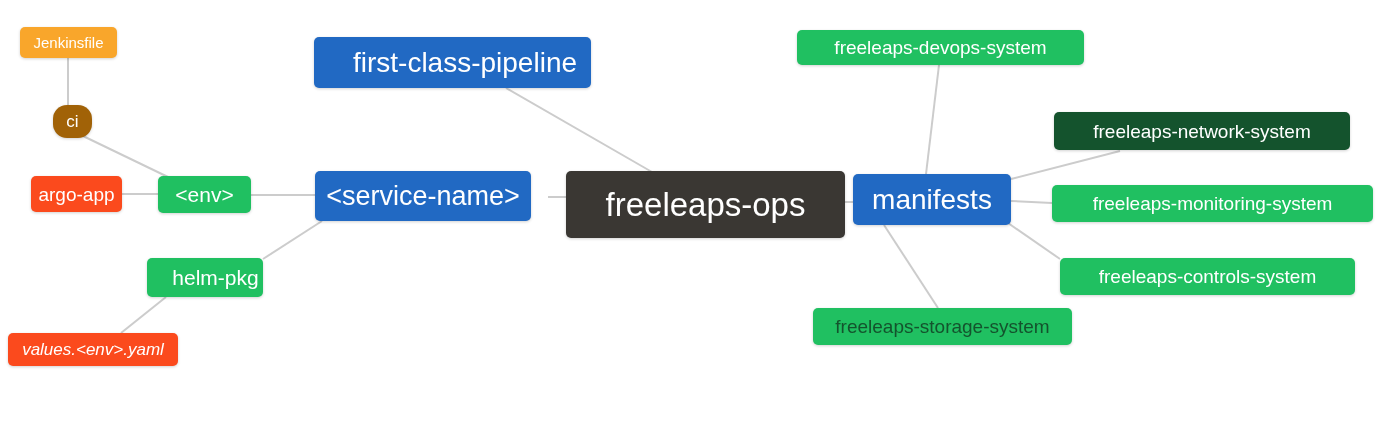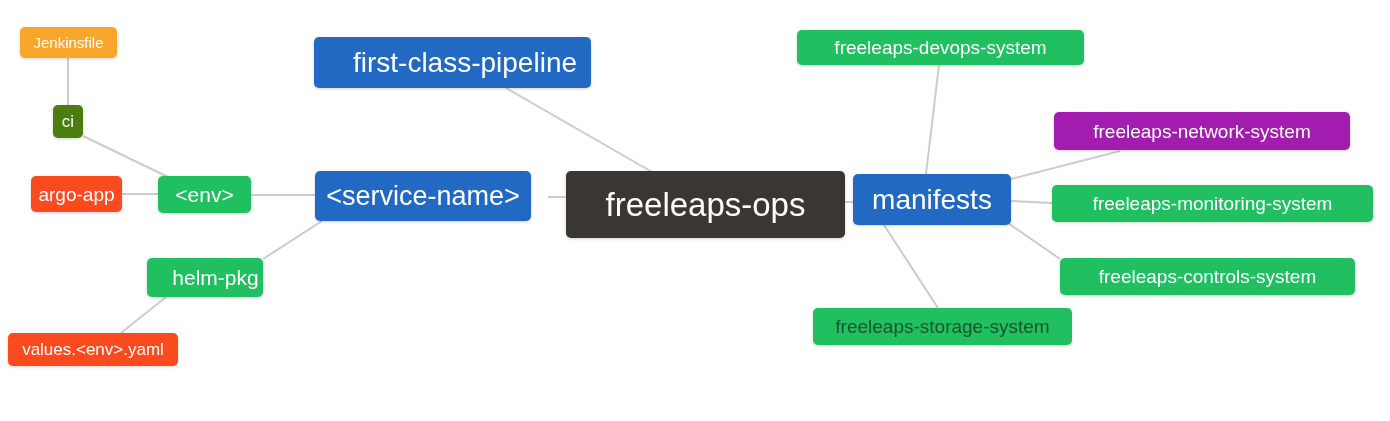--- a/index.html
+++ b/index.html
@@ -54,27 +54,27 @@
       <line x1="506" y1="88" x2="652" y2="172" stroke="#cccccc" stroke-width="2"></line>
       <line x1="845" y1="202" x2="853" y2="202" stroke="#cccccc" stroke-width="2"></line>
       <line x1="926" y1="174" x2="939" y2="65" stroke="#cccccc" stroke-width="2"></line>
       <line x1="1011" y1="179" x2="1120" y2="151" stroke="#cccccc" stroke-width="2"></line>
       <line x1="1011" y1="201" x2="1052" y2="203" stroke="#cccccc" stroke-width="2"></line>
       <line x1="1008" y1="223" x2="1060" y2="259" stroke="#cccccc" stroke-width="2"></line>
       <line x1="884" y1="225" x2="938" y2="308" stroke="#cccccc" stroke-width="2"></line>
     </svg>
 
 <div class="node" style="left: 20px; top: 27px; width: 97px; height: 31px; background: rgb(249, 166, 43); font-size: 15px; color: rgb(255, 255, 255);">Jenkinsfile</div>
-    <div class="node" style="left: 53px; top: 105px; width: 30px; height: 33px; background: #4d7c0f; font-size: 17px; color: rgb(255, 255, 255);">ci</div>
+    <div class="node" style="left: 53px; top: 105px; width: 39px; height: 33px; background: #a16207; font-size: 17px; color: rgb(255, 255, 255); border-radius: 14px;">ci</div>
     <div class="node" style="left: 31px; top: 176px; width: 91px; height: 36px; background: rgb(251, 74, 29); font-size: 19px; color: rgb(255, 255, 255);">argo-app</div>
     <div class="node" style="left: 158px; top: 176px; width: 93px; height: 37px; background: rgb(32, 192, 97); font-size: 21px; color: rgb(255, 255, 255);">&lt;env&gt;</div>
     <div class="node" style="left: 147px; top: 258px; width: 116px; height: 39px; background: rgb(32, 192, 97); font-size: 21px; color: rgb(255, 255, 255); padding-left: 21px;">helm-pkg</div>
-    <div class="node" style="left: 8px; top: 333px; width: 170px; height: 33px; background: rgb(251, 74, 29); font-size: 17px; color: rgb(255, 255, 255);">values.&lt;env&gt;.yaml</div>
+    <div class="node" style="left: 8px; top: 333px; width: 170px; height: 33px; background: rgb(251, 74, 29); font-size: 17px; color: rgb(255, 255, 255); font-style: italic;">values.&lt;env&gt;.yaml</div>
     <div class="node" style="left: 314px; top: 37px; width: 277px; height: 51px; background: rgb(33, 105, 195); font-size: 28px; color: rgb(255, 255, 255); padding-left: 25px;">first-class-pipeline</div>
     <div class="node" style="left: 315px; top: 171px; width: 216px; height: 50px; background: rgb(33, 105, 195); font-size: 27px; color: rgb(255, 255, 255);">&lt;service-name&gt;</div>
     <div class="node" style="left: 566px; top: 171px; width: 279px; height: 67px; background: rgb(58, 55, 51); font-size: 33px; color: rgb(255, 255, 255);">freeleaps-ops</div>
     <div class="node" style="left: 853px; top: 174px; width: 158px; height: 51px; background: rgb(33, 105, 195); font-size: 28px; color: rgb(255, 255, 255);">manifests</div>
     <div class="node" style="left: 797px; top: 30px; width: 287px; height: 35px; background: rgb(32, 192, 97); font-size: 19px; color: rgb(255, 255, 255);">freeleaps-devops-system</div>
-    <div class="node" style="left: 1054px; top: 112px; width: 296px; height: 38px; background: #a21caf; font-size: 19px; color: rgb(255, 255, 255);">freeleaps-network-system</div>
+    <div class="node" style="left: 1054px; top: 112px; width: 296px; height: 38px; background: #14532d; font-size: 19px; color: rgb(255, 255, 255);">freeleaps-network-system</div>
     <div class="node" style="left: 1052px; top: 185px; width: 321px; height: 37px; background: rgb(32, 192, 97); font-size: 19px; color: rgb(255, 255, 255);">freeleaps-monitoring-system</div>
     <div class="node" style="left: 1060px; top: 258px; width: 295px; height: 37px; background: rgb(32, 192, 97); font-size: 19px; color: rgb(255, 255, 255);">freeleaps-controls-system</div>
     <div class="node" style="left: 813px; top: 308px; width: 259px; height: 37px; background: rgb(32, 192, 97); font-size: 19px; color: #14532d;">freeleaps-storage-system</div>
   </div>
 
 </body></html>

